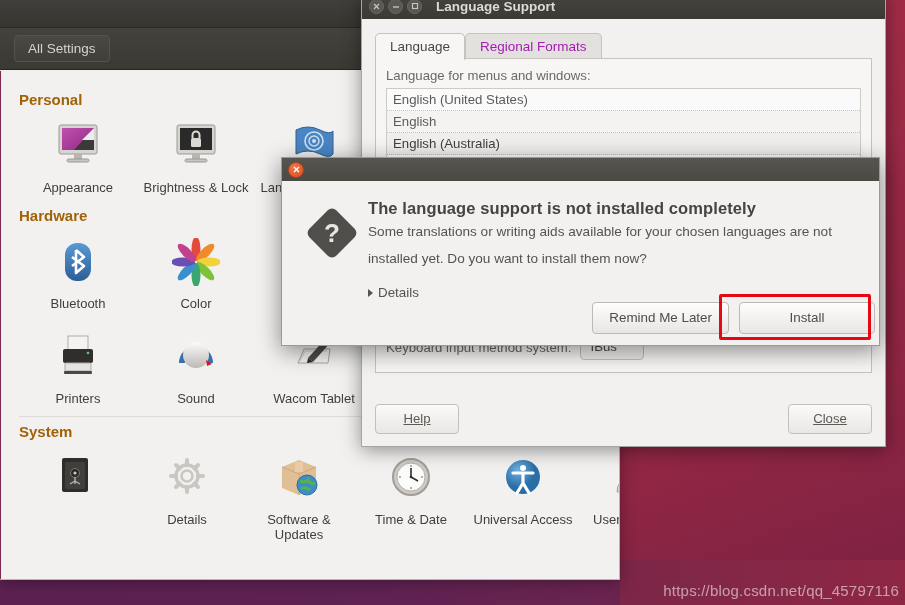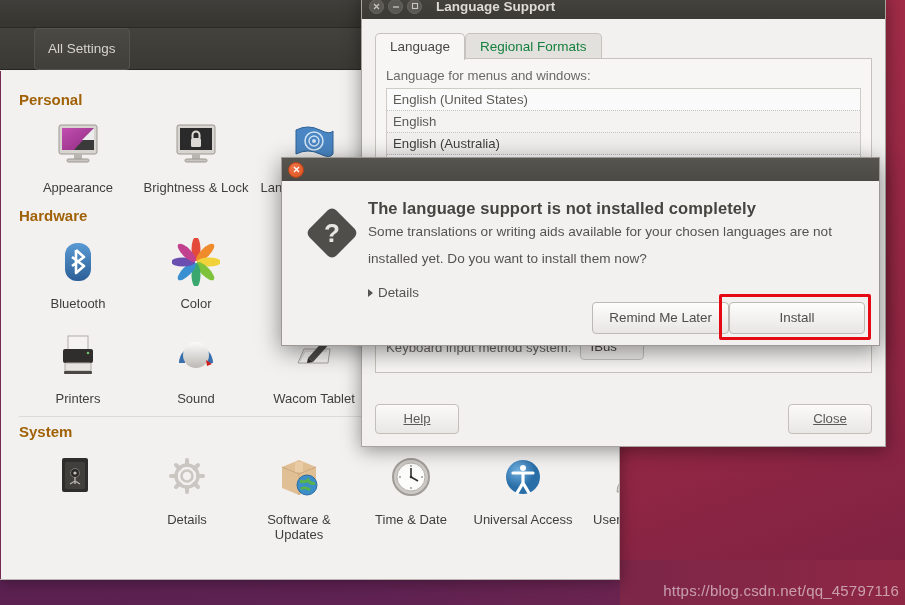--- a/index.html
+++ b/index.html
@@ -48,26 +48,25 @@
   .syswin-title .wtitle {
     color: #dedbd7; font-weight: bold; font-size: 13.5px; margin-left: 14px;
     text-shadow: 0 -1px 0 rgba(0,0,0,.4);
   }
   .toolbar {
     height: 42px; background: linear-gradient(180deg,#43423d 0%,#3a3934 100%);
     display: flex; align-items: center; padding-left: 14px;
     border-bottom: 1px solid #262521;
   }
   .allsettings {
-    height: 42px; padding: 0 13px;
+    height: 27px; padding: 0 13px;
     display: flex; align-items: center;
     color: #d6d3cf; font-size: 13.5px;
     border: 1px solid #555350; border-radius: 4px;
     background: linear-gradient(180deg, #4a4944 0%, #403f3a 100%);
-    margin-left: 20px;
   }
   .panel {
     position: absolute; left: 0; top: 71px; width: 619px; bottom: 0;
     background: #f2f1f0;
     border-left: 1px solid #7a2a50;
     padding: 14px 0 0 0;
     overflow: hidden;
   }
   .group-head {
     font-weight: bold; color: #a16207; font-size: 15px;
@@ -95,21 +94,21 @@
   .langwin-title {
     height: 26px; background: linear-gradient(180deg,#46453f 0%,#3b3a35 100%);
     display: flex; align-items: center; padding-left: 7px;
   }
   .langwin-title .wtitle {
     color: #dedbd7; font-weight: bold; font-size: 13.5px; margin-left: 14px;
   }
   .langbody { padding: 12px 13px 0 13px; height: calc(100% - 26px); position: relative; }
   .tabs { display: flex; align-items: flex-end; height: 28px; }
   .tab {
-    padding: 5px 14px 6px 14px; font-size: 13.5px; color: #15803d;
+    padding: 5px 14px 6px 14px; font-size: 13.5px; color: #a21caf;
     border: 1px solid #c6c2bd; border-bottom: none;
     border-radius: 5px 5px 0 0; background: #e3e1de;
     position: relative; top: 1px;
   }
   .tab.active { background: #f7f6f5; color: #4a4845; z-index: 2; }
   .tabpane {
     border: 1px solid #c6c2bd; background: #f7f6f5;
     height: 315px; padding: 9px 10px 10px 10px;
     position: relative; margin-top: -1px;
   }
@@ -178,22 +177,22 @@
   .dlg-p {
     font-size: 13.6px; color: #55534f; line-height: 27px;
   }
   .dlg-details {
     margin-top: 13px; font-size: 13.4px; color: #55534f;
     display: flex; align-items: center; gap: 5px;
   }
   .tri { width: 0; height: 0; border-top: 4px solid transparent;
          border-bottom: 4px solid transparent; border-left: 5px solid #55534f; }
   .dlg-actions {
-    position: absolute; right: 14px; bottom: 11px;
-    display: flex; gap: 0; align-items: center; border-radius: 14px;
+    position: absolute; right: 4px; bottom: 11px;
+    display: flex; gap: 10px; align-items: center; border-radius: 14px;
   }
   .dbtn {
     border: 1px solid #bdb9b4; border-radius: 4px;
     background: linear-gradient(180deg,#fdfdfc 0%,#e8e6e3 100%);
     padding: 7px 16px 8px 16px; font-size: 13.4px; color: #4f4d49;
     text-align: center;
   }
   .dbtn.install { min-width: 136px; }
   .redbox {
     position: absolute; right: 8px; bottom: 5px;

